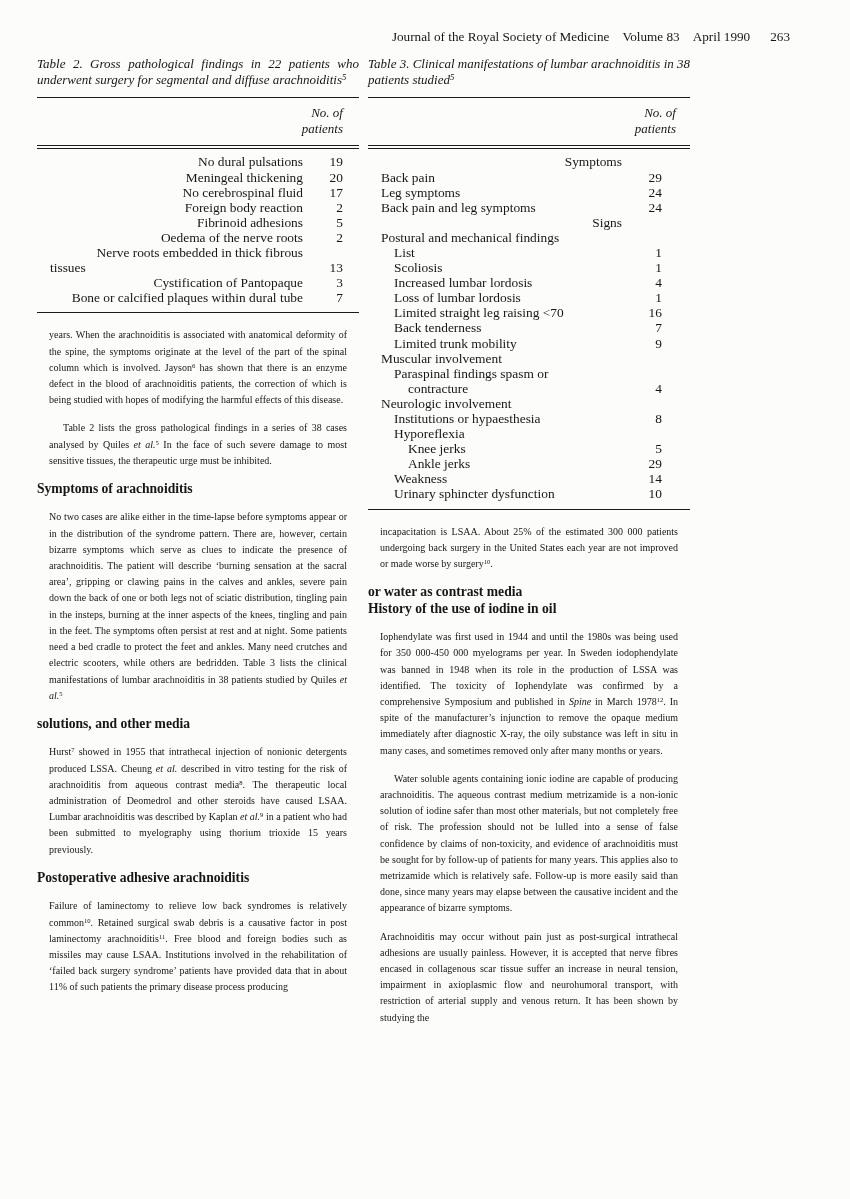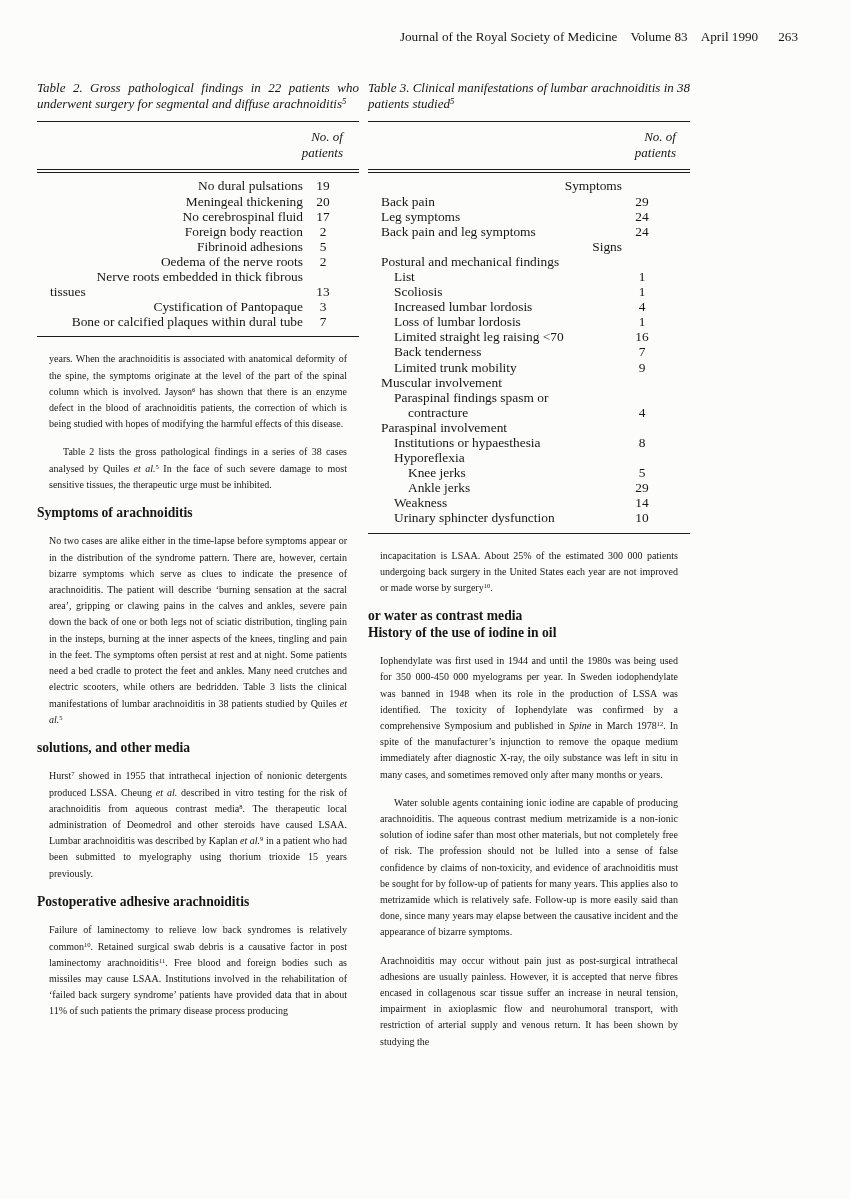--- a/index.html
+++ b/index.html
@@ -2,25 +2,25 @@
 <html><head>
 <meta charset="utf-8">
 <style>
   html,body { margin:0; padding:0; background:#e8e8e6; }
   .page {
     position:relative; width:850px; height:1199px; margin:0 auto;
     background:#fcfcfa; color:#161616; overflow:hidden;
     font-family:"Liberation Serif","DejaVu Serif",serif;
   }
   .header {
-    position:absolute; top:29px; right:52px;
+    position:absolute; top:29px; right:60px;
     font-size:13.2px; display:flex; gap:13px; white-space:nowrap;
   }
   .header .pageno { margin-left:7px; }
-  .cols { position:absolute; top:80px; left:37px; display:flex; gap:9px; }
+  .cols { position:absolute; top:56px; left:37px; display:flex; gap:9px; }
   .col { width:322px; }
 
   
   .tablewrap { margin-bottom:14px; }
   .caption {
     font-style:italic; font-size:13px; line-height:16.2px;
     text-align:justify; margin-bottom:9px;
   }
   .rule { border-top:1.5px solid #1b1b1b; }
   .rule-double { height:2px; border-top:1.2px solid #1b1b1b; border-bottom:1.2px solid #1b1b1b; }
@@ -28,21 +28,21 @@
     text-align:right; font-style:italic; font-size:13px; line-height:15.5px;
     padding:7px 0 9px 0;
   }
   .t2 .thead { padding-right:16px; }
   .t3 .thead { padding-right:14px; }
   .tbody { padding:5px 0 7px 0; }
   .trow { display:flex; font-size:13.4px; line-height:15.1px; }
   .t2 .trow { padding-right:16px; }
   .t3 .trow { padding-right:28px; }
   .trow .lbl { flex:1; }
-  .trow .num { width:40px; text-align:center; }
+  .trow .num { width:40px; text-align:right; }
   .ind0 { padding-left:0;text-align:right; }
   .ind1 { padding-left:13px; }
   .ind2 { padding-left:26px; }
   .ind3 { padding-left:40px; }
 
   
   .para {
     margin:12px; font-size:10px; line-height:16.2px; text-align:justify;
   }
   .tindent { text-indent:14px; }
@@ -240,21 +240,21 @@
               <span class="num"></span>
             </div>
 
             <div class="trow">
               <span class="lbl ind3">contracture</span>
               <span class="num">4</span>
             </div>
 
 
             <div class="trow">
-              <span class="lbl ind1">Paraspinal involvement</span>
+              <span class="lbl ind1">Neurologic involvement</span>
               <span class="num"></span>
             </div>
 
             <div class="trow">
               <span class="lbl ind2">Institutions or hypaesthesia</span>
               <span class="num">8</span>
             </div>
 
             <div class="trow">
               <span class="lbl ind2">Hyporeflexia</span>

